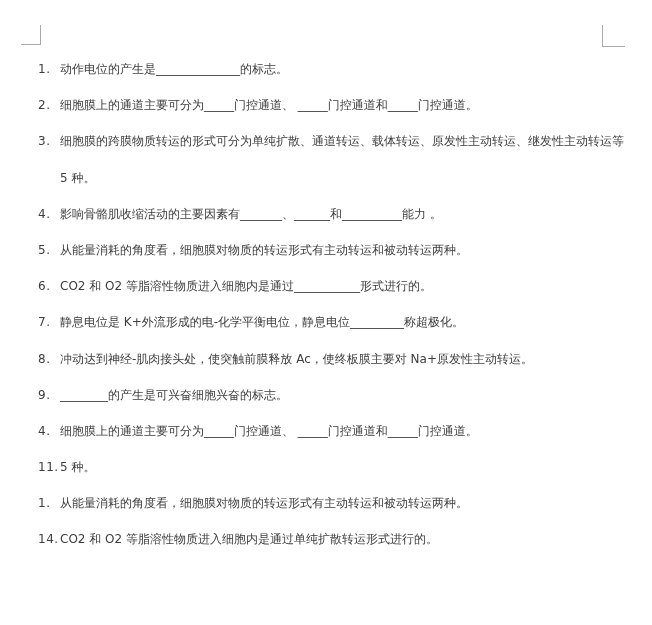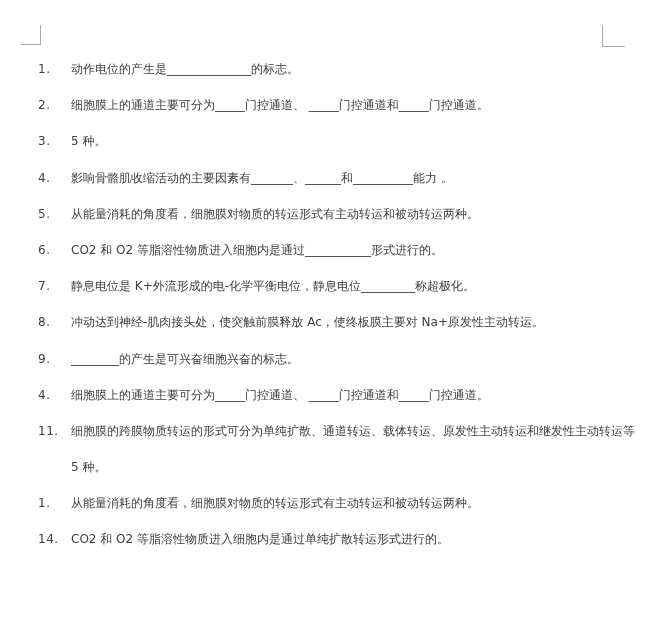--- a/index.html
+++ b/index.html
@@ -49,21 +49,20 @@
     flex: none;
     width: 22px;
     font-size: 12px;
     line-height: 36.2px;
     height: 36.2px;
     letter-spacing: 0.5px;
   }
   .txt {
     flex: 1;
     min-width: 0;
-    margin-left: 11px;
   }
   .line {
     font-size: 12px;
     line-height: 36.2px;
     height: 36.2px;
     white-space: nowrap;
   }
 </style>
 </head>
 <body>
@@ -85,20 +84,21 @@
     <div class="row">
       <span class="num">2.</span>
       <div class="txt">
           <div class="line">细胞膜上的通道主要可分为_____门控通道、 _____门控通道和_____门控通道。</div>
         </div>
     </div>
 
     <div class="row">
       <span class="num">3.</span>
       <div class="txt">
+        <div class="line">细胞膜的跨膜物质转运的形式可分为单纯扩散、通道转运、载体转运、原发性主动转运、继发性主动转运等</div>
         <div class="line">5 种。</div>
       </div>
     </div>
 
     <div class="row">
       <span class="num">4.</span>
       <div class="txt">
           <div class="line">影响骨骼肌收缩活动的主要因素有_______、______和__________能力  。</div>
         </div>
     </div>
@@ -141,21 +141,20 @@
     <div class="row">
       <span class="num">4.</span>
       <div class="txt">
           <div class="line">细胞膜上的通道主要可分为_____门控通道、 _____门控通道和_____门控通道。</div>
         </div>
     </div>
 
     <div class="row">
       <span class="num">11.</span>
       <div class="txt">
-        <div class="line">细胞膜的跨膜物质转运的形式可分为单纯扩散、通道转运、载体转运、原发性主动转运和继发性主动转运等</div>
         <div class="line">5 种。</div>
       </div>
     </div>
 
 
     <div class="row">
       <span class="num">1.</span>
       <div class="txt">
           <div class="line">从能量消耗的角度看，细胞膜对物质的转运形式有主动转运和被动转运两种。</div>
         </div>

